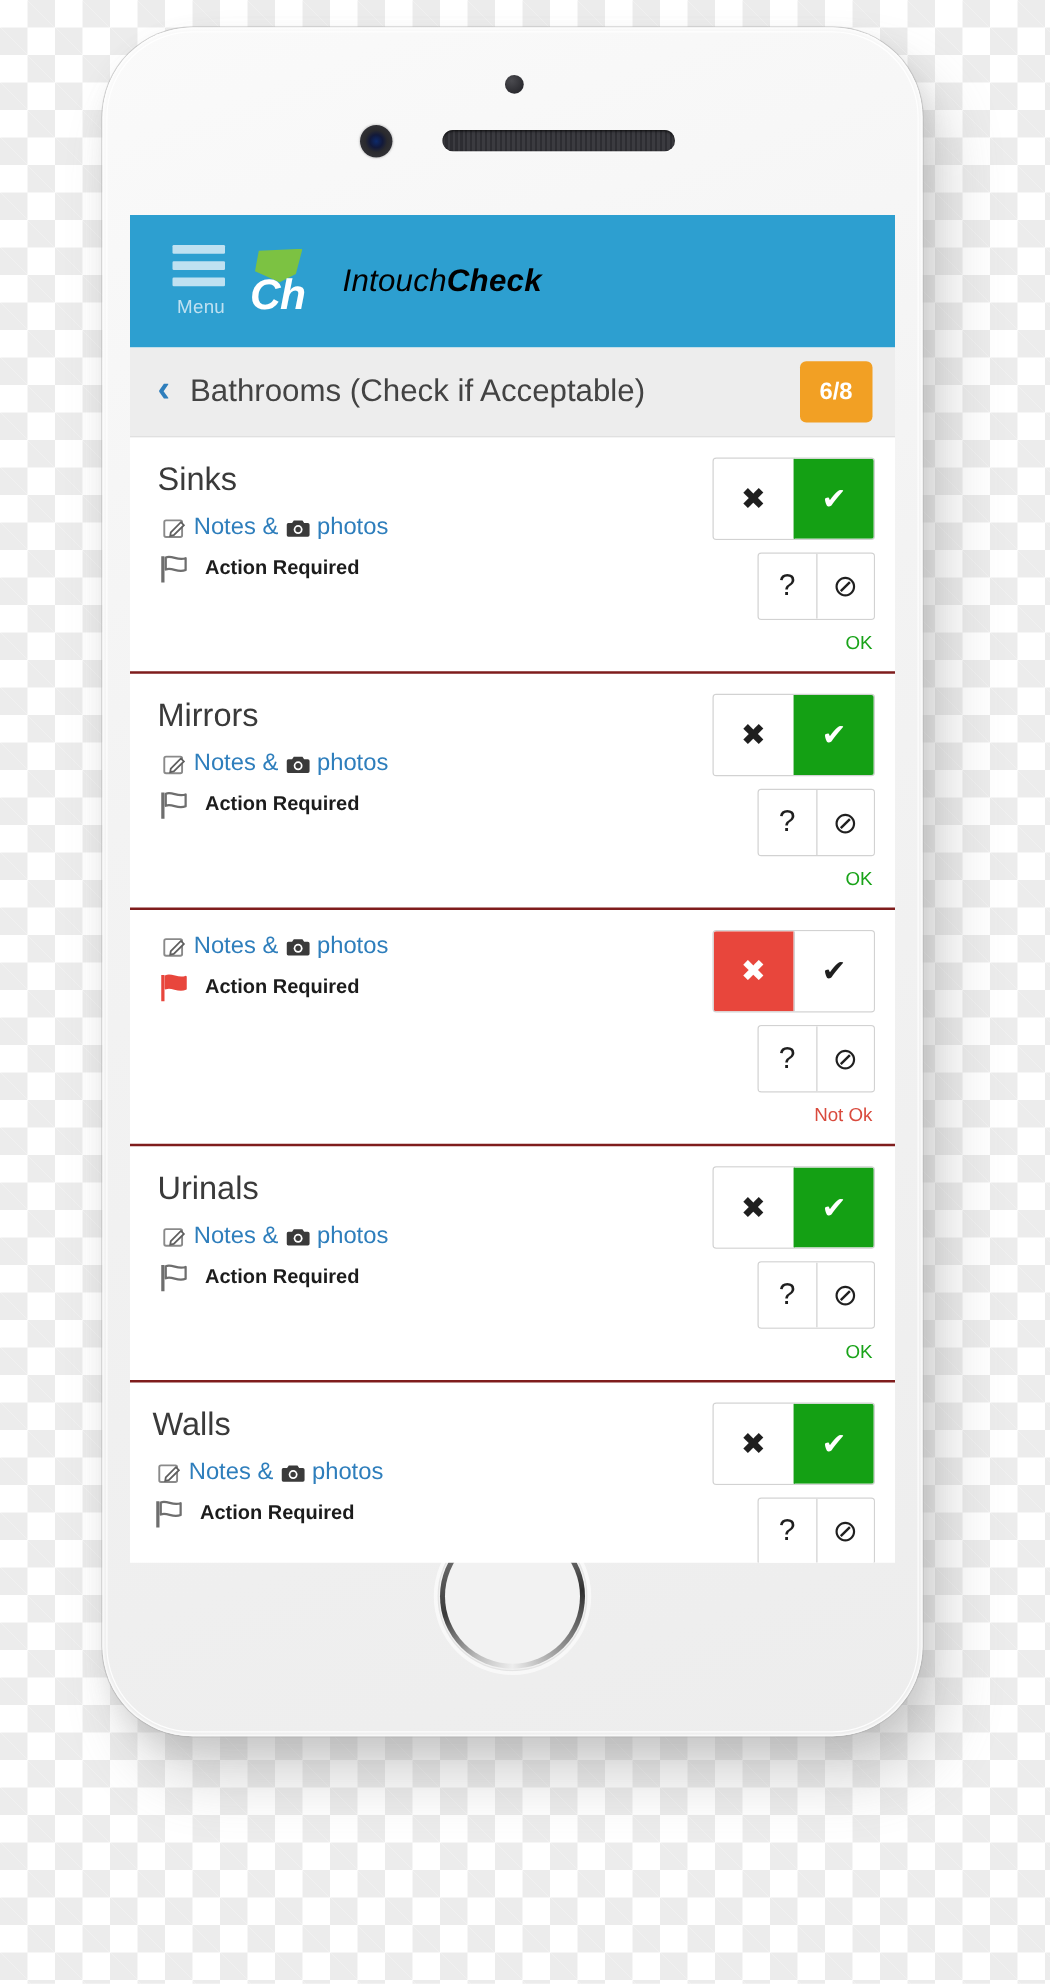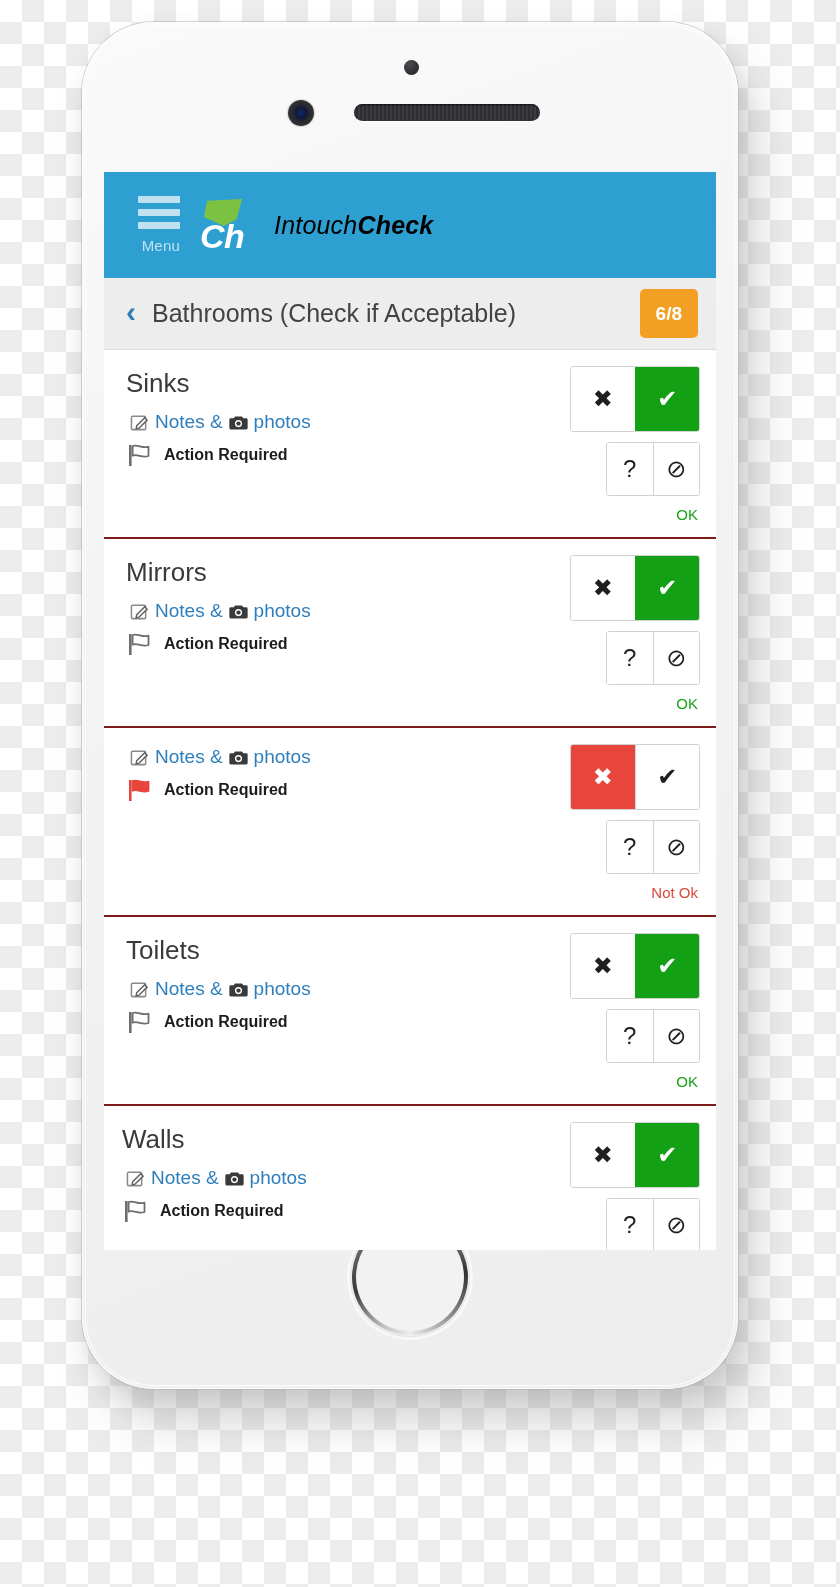--- a/index.html
+++ b/index.html
@@ -456,21 +456,21 @@
             <div class="tbtn">✔</div>
           </div>
           <div class="btn-group secondary">
             <div class="tbtn">?</div>
             <div class="tbtn">⊘</div>
           </div>
           <div class="status-text notok">Not Ok</div>
         </div>
       </div>
       <div class="check-item">
-        <div class="item-title">Toilets</div>
+        <div class="item-title">Urinals</div>
         <div class="notes-line">
           <span class="ico">
             <svg width="19" height="19" viewBox="0 0 20 20">
               <rect x="1.5" y="3.5" width="15" height="14" rx="1.5" fill="none" stroke="#8a8a8a" stroke-width="1.6"></rect>
               <path d="M7 13.5 L15.5 5 L18 7.5 L9.5 16 L6.5 16.5 Z" fill="#ffffff" stroke="#5e5e5e" stroke-width="1.5"></path>
             </svg>
           </span>
           <span>Notes &amp;</span>
           <span class="ico cam">
             <svg width="19" height="17" viewBox="0 0 22 18">

